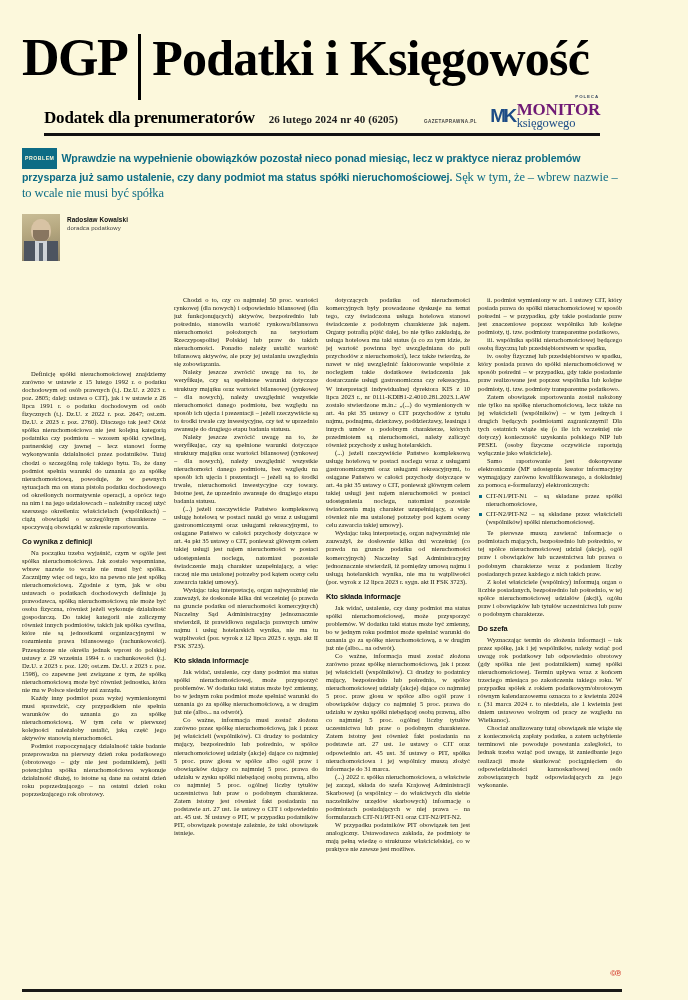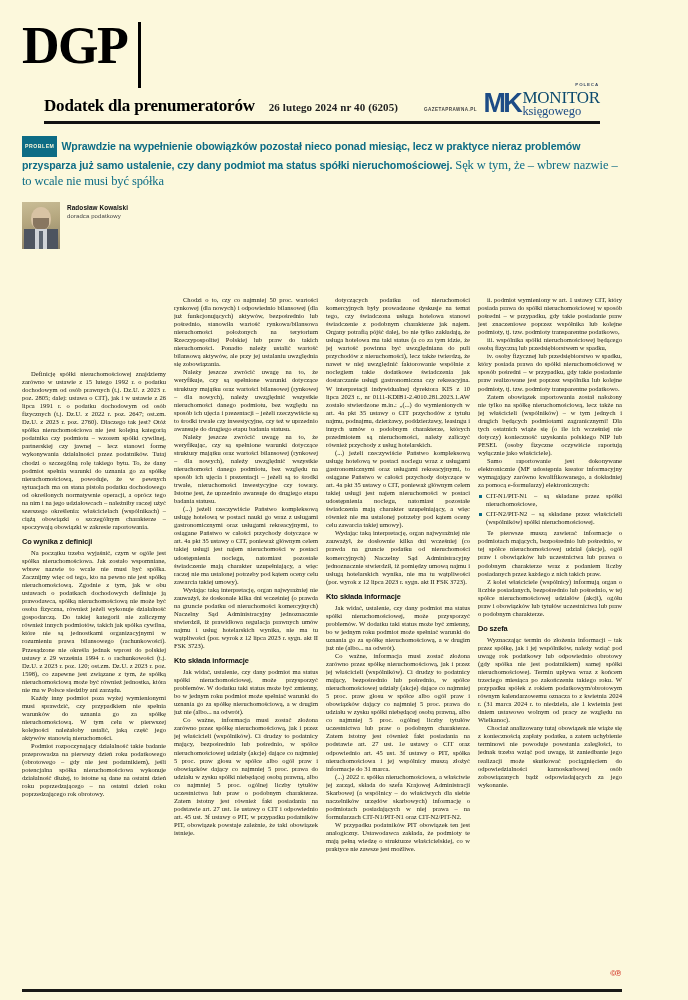--- a/index.html
+++ b/index.html
@@ -4,21 +4,21 @@
 <style>
   html,body{margin:0;padding:0;}
   body{
     width:688px;height:1000px;
     background:#fcf8dc;
     font-family:"Liberation Serif", serif;
     color:#1a1a18;
     overflow:hidden;
     position:relative;
   }
-  .page{position:relative;width:644px;height:1000px;box-sizing:border-box;padding:4px 22px;}
+  .page{position:relative;width:644px;height:1000px;box-sizing:border-box;padding:16px 22px;}
 
   
   .masthead{position:relative;height:112px;}
   .mast-row{display:flex;align-items:flex-start;padding-top:16px;}
   .dgp{
     font-family:"Liberation Serif", serif;
     font-weight:bold;
     font-size:52px;
     line-height:52px;
     letter-spacing:-1.5px;
@@ -57,27 +57,27 @@
     position:absolute;right:22px;top:78px;text-align:right;
   }
   .mk-poleca{
     font-family:"Liberation Sans", sans-serif;
     font-size:4.4px;font-weight:bold;letter-spacing:0.9px;color:#3b4a63;
     margin-bottom:2px;margin-right:1px;
   }
   .mk-logo{display:flex;align-items:center;justify-content:flex-end;gap:2px;}
   .mk-mark{
     font-family:"Liberation Sans", sans-serif;
-    font-weight:bold;font-size:27px;line-height:25px;color:#1d4c86;
+    font-weight:bold;font-size:19px;line-height:25px;color:#1d4c86;
     letter-spacing:-2.5px;
   }
   .mk-words{line-height:1;text-align:left;}
   .mk-w1{
-    font-family:"Liberation Serif", serif;font-weight:normal;
-    font-size:17px;color:#0c4a6e;letter-spacing:-0.2px;display:block;
+    font-family:"Liberation Serif", serif;font-weight:bold;
+    font-size:17px;color:#701a75;letter-spacing:-0.2px;display:block;
   }
   .mk-w2{
     font-family:"Liberation Serif", serif;font-weight:normal;
     font-size:12.5px;color:#1d4c86;letter-spacing:-0.1px;display:block;margin-top:-1px;
   }
   .mast-hr{
     position:absolute;left:22px;right:22px;top:117px;
     height:3px;background:#111;
   }
 
@@ -196,20 +196,21 @@
 </style>
 </head>
 <body>
 
 <div class="page">
 
   <div class="masthead">
     <div class="mast-row">
       <div class="dgp">DGP</div>
       <div class="mast-rule"></div>
+      <div class="mast-title">Podatki i Księgowość</div>
     </div>
 
     <div class="mast-sub">
       <span class="dodatek">Dodatek dla prenumeratorów</span>
       <span class="issue">26 lutego 2024 nr 40 (6205)</span>
       <span class="site">GAZETAPRAWNA.PL</span>
     </div>
 
     <div class="mk-block">
       <div class="mk-poleca">POLECA</div>

